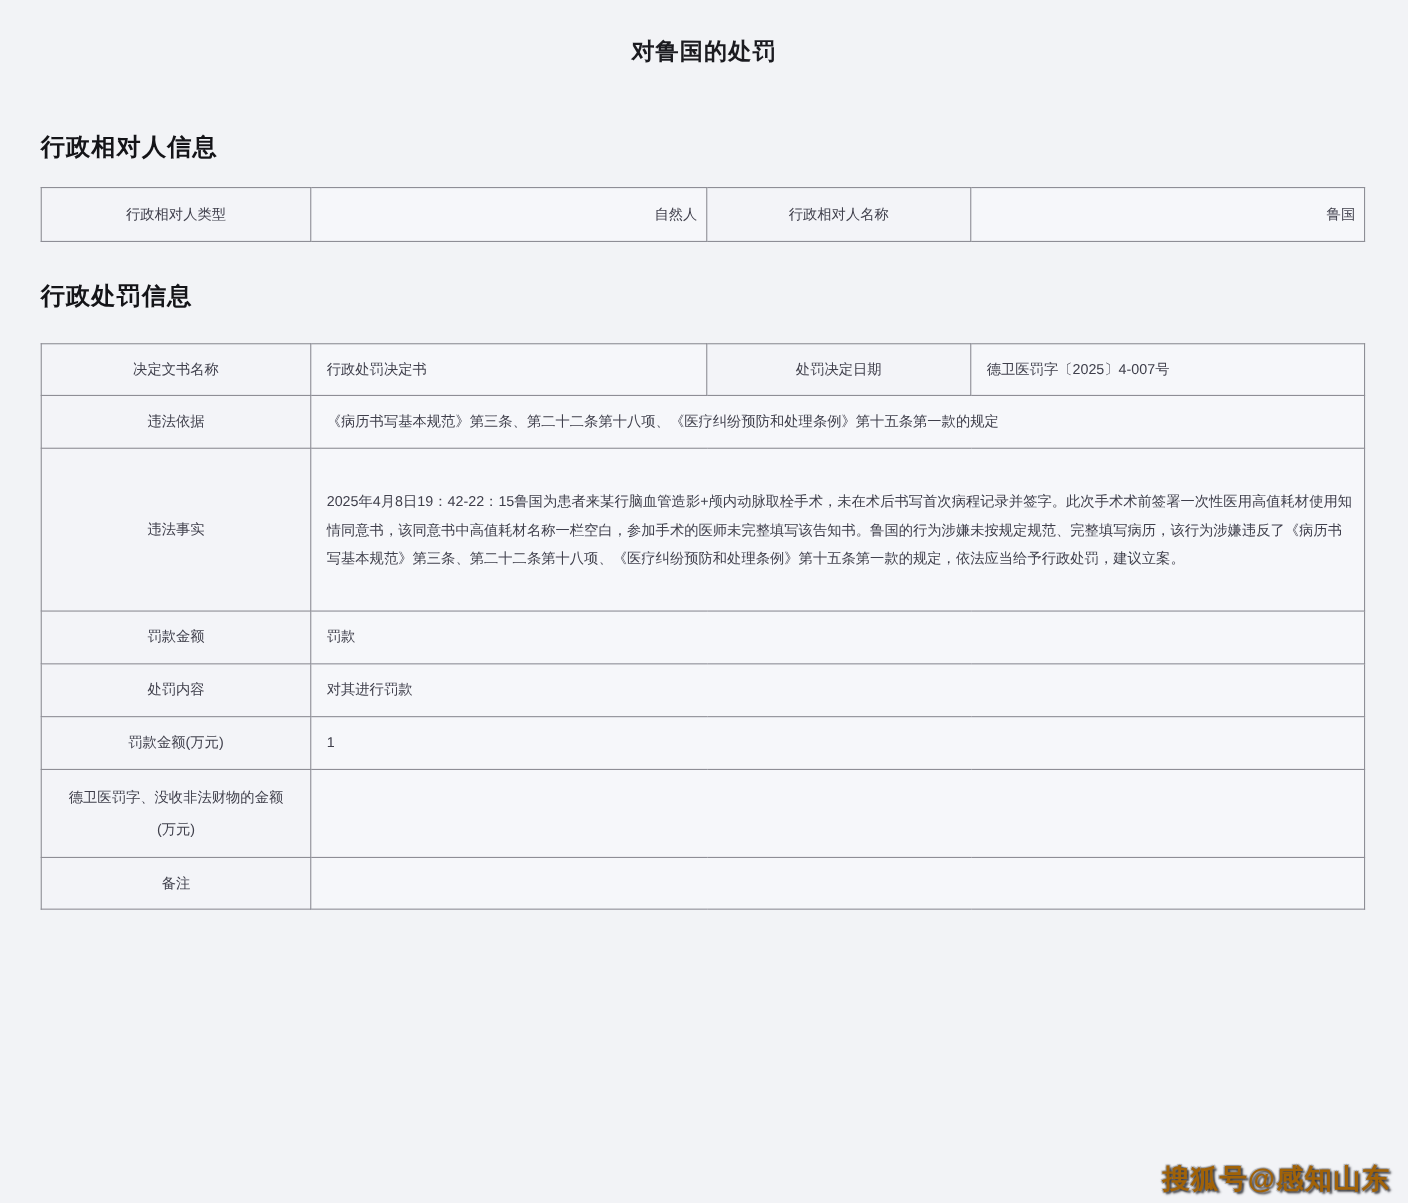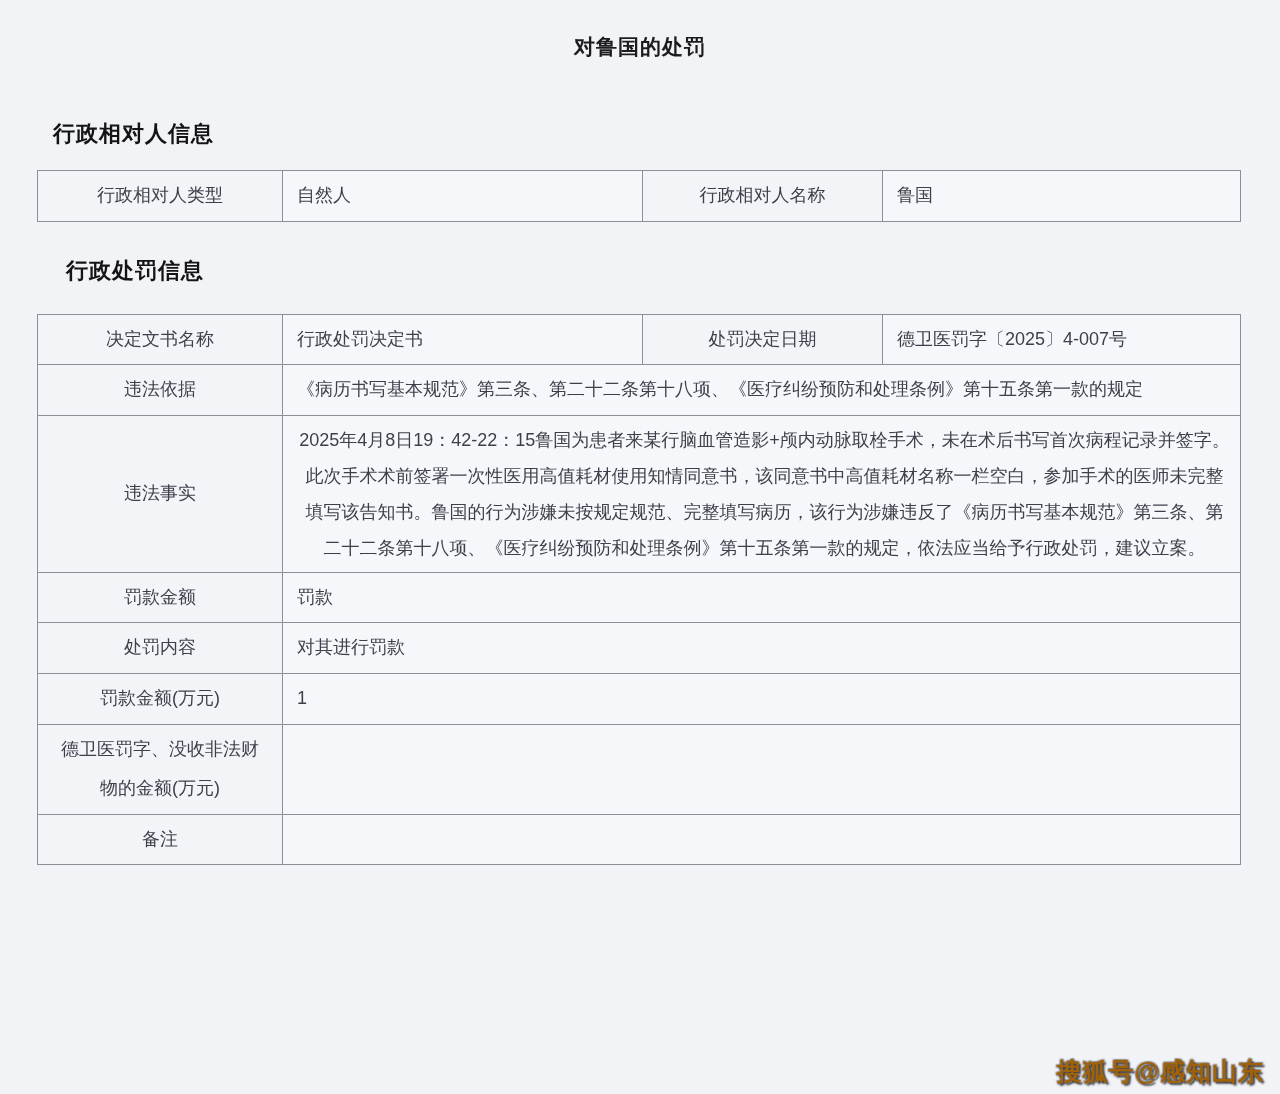--- a/index.html
+++ b/index.html
@@ -27,61 +27,61 @@
     padding-top: 33px;
     letter-spacing: 1px;
   }
   .section-heading {
     font-size: 22px;
     font-weight: bold;
     color: #141418;
     margin: 0;
     letter-spacing: 1px;
   }
-  .heading-party { padding-top: 58px; margin-left: 16px; }
-  .heading-penalty { padding-top: 34px; margin-left: 29px; }
+  .heading-party { padding-top: 58px; }
+  .heading-penalty { padding-top: 34px; }
   table {
     border-collapse: collapse;
     table-layout: fixed;
     width: 1203px;
     margin-top: 21px;
     background: #f6f7fa;
   }
   .tbl-penalty { margin-top: 28px; }
   col.c-label1 { width: 245px; }
   col.c-val1   { width: 360px; }
   col.c-label2 { width: 240px; }
   col.c-val2   { width: 358px; }
   th, td {
     border: 1px solid #8e8e96;
-    font-size: 18px;
+    font-size: 13px;
     font-weight: normal;
     color: #3f3f4b;
     line-height: 2.2;
     vertical-align: middle;
   }
   th {
     text-align: center;
     padding: 5px 16px;
     background: #f3f4f8;
   }
   td {
     text-align: left;
     padding: 5px 8px 5px 14px;
     background: #f6f7fa;
   }
-  .tbl-party td { text-align: left; }
+  .tbl-party td { text-align: right; }
   tr.h49 { height: 49px; }
   tr.h48 { height: 48px; }
   tr.h47 { height: 47px; }
   tr.h81 { height: 81px; }
   tr.h80 { height: 80px; }
   tr.h87 { height: 87px; }
   tr.h148 { height: 148px; }
-  td.long-text { line-height: 36px; padding-top: 6px; padding-bottom: 6px; text-align: center; }
+  td.long-text { line-height: 26px; padding-top: 6px; padding-bottom: 6px; }
   .watermark {
     position: absolute;
     right: 16px;
     bottom: 6px;
     font-size: 25px;
     font-weight: bold;
     color: #a16207;
     letter-spacing: 1px;
     text-shadow:
       2px 2px 2px rgba(55,55,60,0.95),

